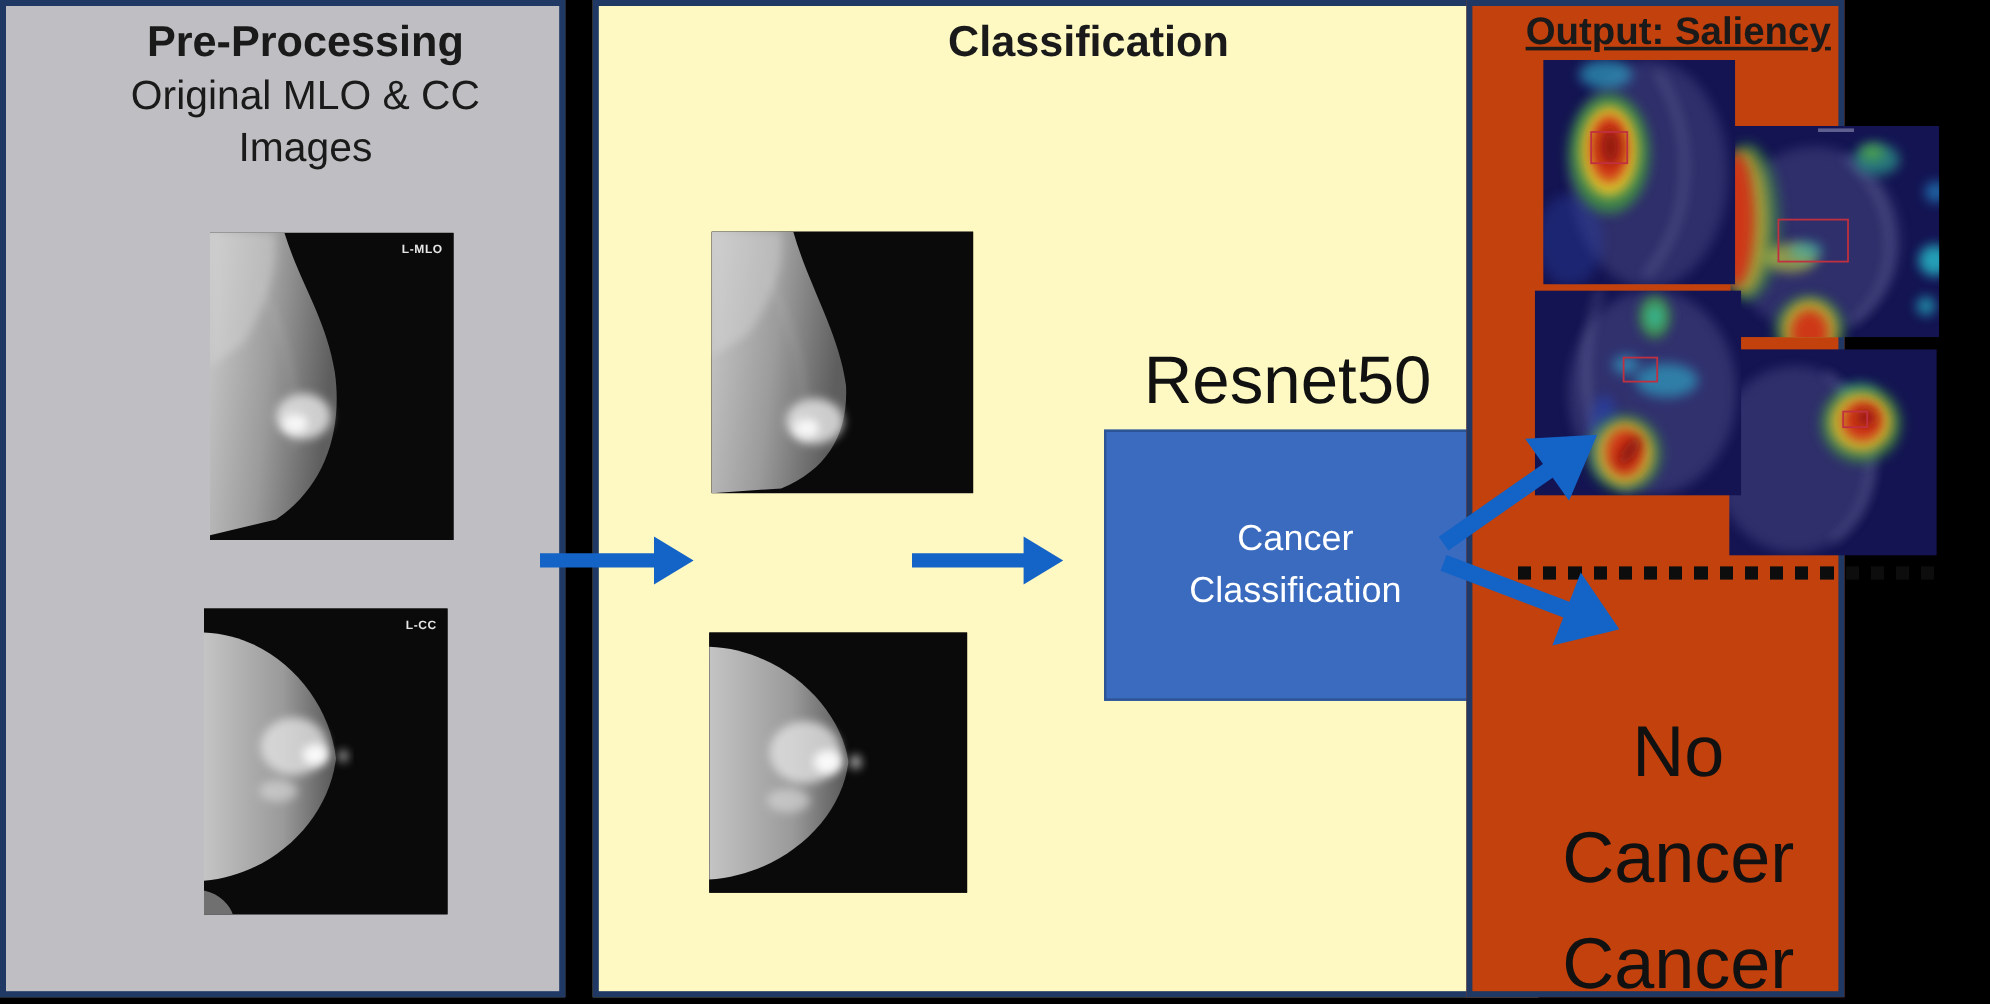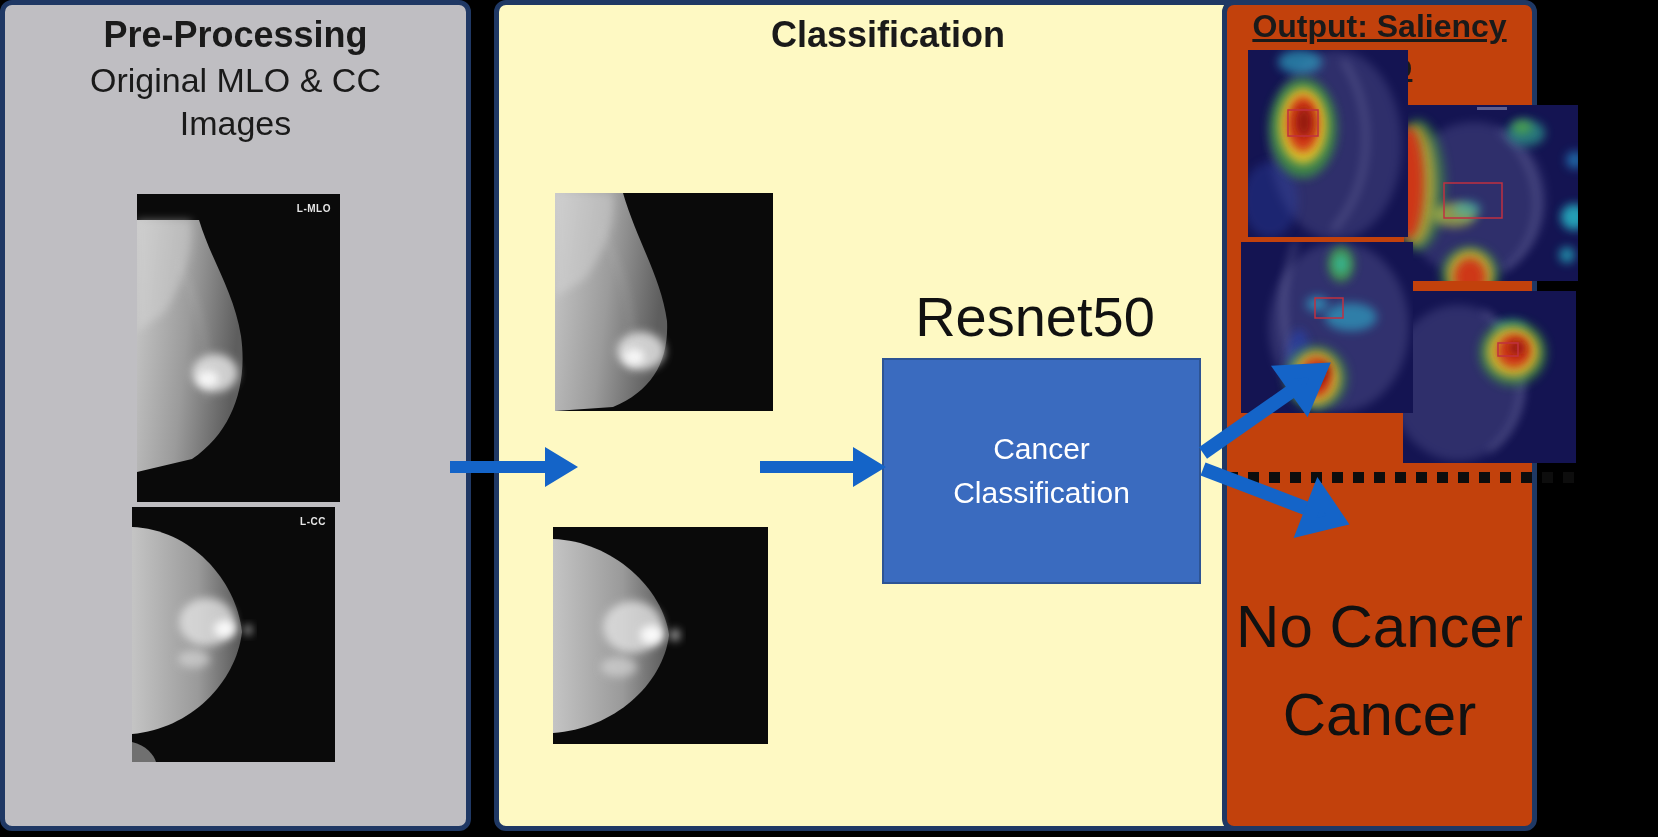--- a/index.html
+++ b/index.html
@@ -2,21 +2,21 @@
 <html><head>
 <meta charset="utf-8">
 <style>
   html,body{margin:0;padding:0;background:#000;}
   #canvas{
     position:relative;width:1658px;height:837px;background:#000;
     font-family:"Liberation Sans",sans-serif;color:#1a1a1a;overflow:hidden;
   }
   .panel{
     position:absolute;top:0;height:831px;box-sizing:border-box;
-    border:5px solid #1f3864;border-radius:12px;
+    border:5px solid #1f3864;border-radius:0;padding-left:38px;
   }
   #panel-pre{left:0;width:471px;background:#bfbec2;}
   #panel-cls{left:494px;width:788px;background:#fef9c3;}
   #panel-out{left:1222px;width:315px;background:#c2410c;}
   .panel-inner{position:relative;width:100%;height:100%;}
   .ptitle{
     text-align:center;font-weight:bold;font-size:36px;line-height:44px;padding-top:8px;
   }
   .psub{font-size:34px;line-height:43px;text-align:center;}
   #pre-sub{margin-top:2px;padding:0 40px;text-align:center;}
@@ -62,21 +62,21 @@
 </head>
 <body>
 
 <div id="canvas">
 
   <div class="panel" id="panel-pre">
     <div class="panel-inner">
       <div class="ptitle">Pre-Processing</div>
       <div class="psub" id="pre-sub">Original MLO &amp; CC Images</div>
 
-      <div class="shot" style="left:132px;top:189px;width:203px;height:308px;">
+      <div class="shot" style="left:132px;top:189px;width:203px;height:256px;">
         <svg viewBox="0 0 203 256">
           <defs>
             <linearGradient id="g1" x1="0" y1="0" x2="1" y2="0.25">
               <stop offset="0" stop-color="#c9c9c9"></stop>
                 <stop offset="0.55" stop-color="#9b9b9b"></stop>
                 <stop offset="1" stop-color="#5e5e5e"></stop>
             </linearGradient>
             <filter id="f1" x="-60%" y="-60%" width="220%" height="220%">
                 <feGaussianBlur stdDeviation="4"></feGaussianBlur>
               </filter>

